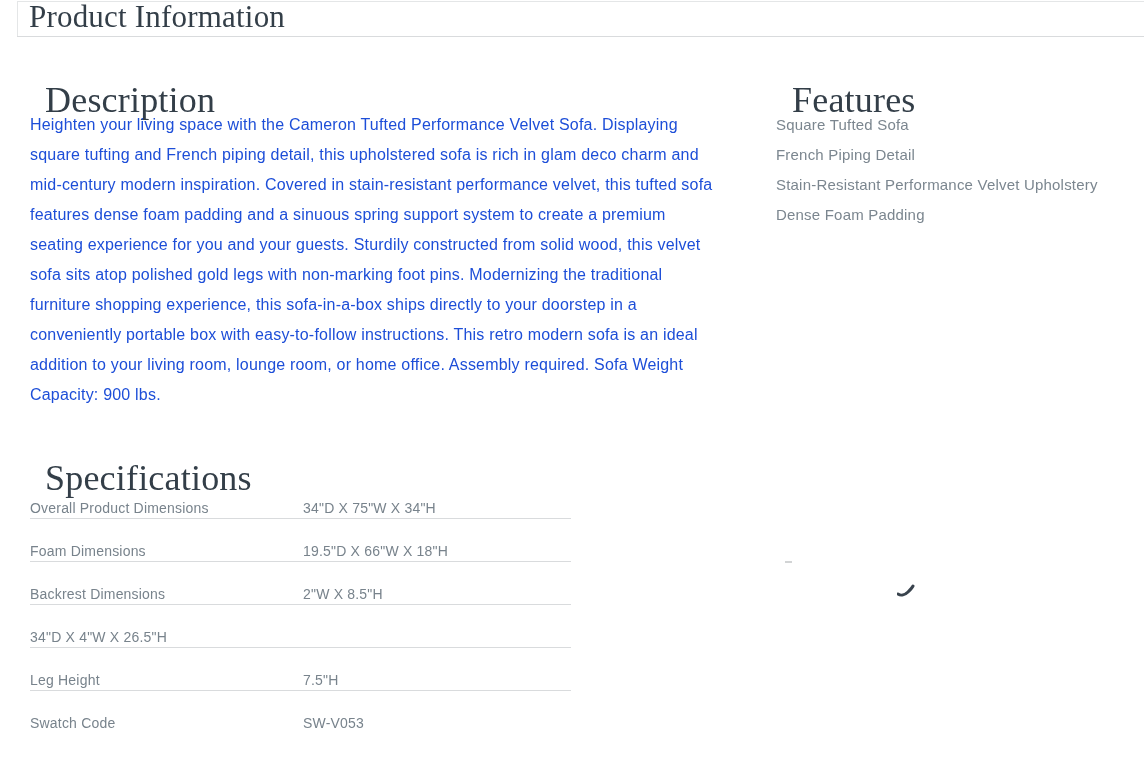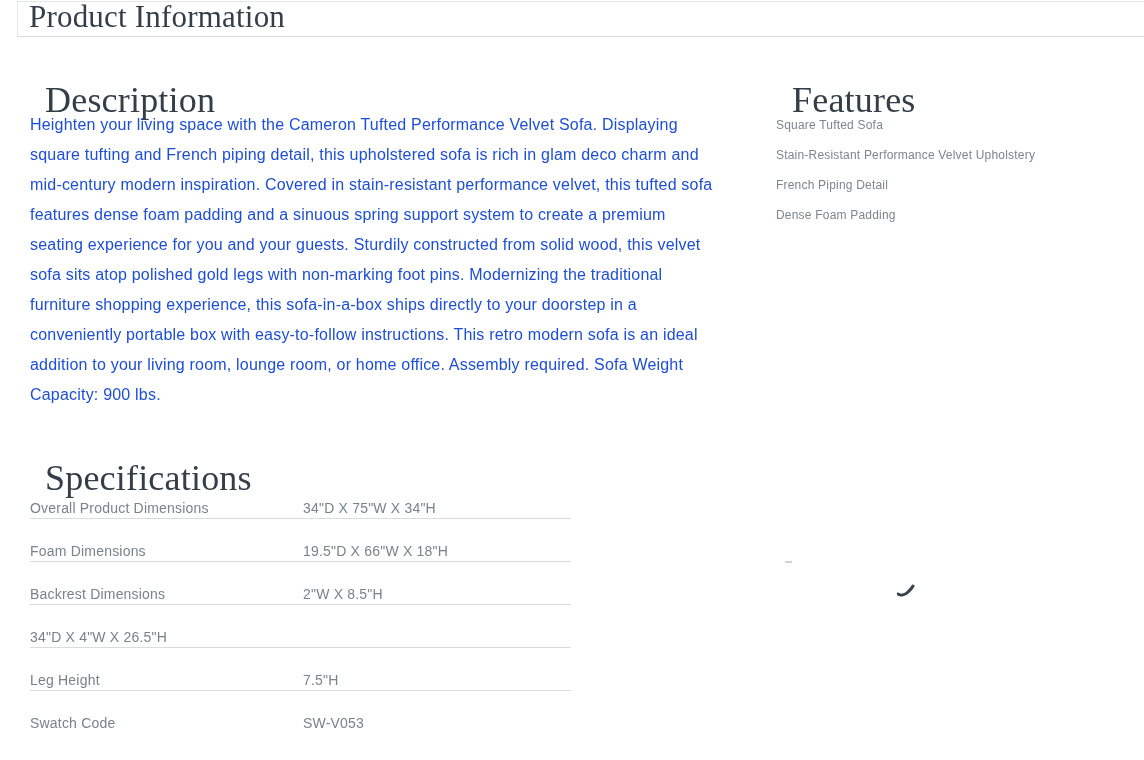--- a/index.html
+++ b/index.html
@@ -52,21 +52,21 @@
     position: absolute; left: 30px; top: 110px; width: 692px; margin: 0;
     font-size: 16px; line-height: 30px;
     letter-spacing: 0.2px;
     color: #1d4ed8;
   }
 
   
   .features-list {
     position: absolute; left: 776px; top: 110px; margin: 0; padding: 0;
     list-style: none;
-    font-size: 12px; line-height: 30px;
+    font-size: 15px; line-height: 30px;
     letter-spacing: 0.2px;
     color: #7b868f;
     white-space: nowrap;
   }
 
   
   .spec-table {
     position: absolute; left: 30px; top: 490px; width: 541px;
   }
   .spec-row {
@@ -100,22 +100,22 @@
   <div class="hdr-left-border"></div>
   <h1 class="page-title">Product Information</h1>
   <div class="hdr-bottom-border"></div>
 
   <h2 class="section-heading" id="description-heading">Description</h2>
   <p class="description-text">Heighten your living space with the Cameron Tufted Performance Velvet Sofa. Displaying square tufting and French piping detail, this upholstered sofa is rich in glam deco charm and mid-century modern inspiration. Covered in stain-resistant performance velvet, this tufted sofa features dense foam padding and a sinuous spring support system to create a premium seating experience for you and your guests. Sturdily constructed from solid wood, this velvet sofa sits atop polished gold legs with non-marking foot pins. Modernizing the traditional furniture shopping experience, this sofa-in-a-box ships directly to your doorstep in a conveniently portable box with easy-to-follow instructions. This retro modern sofa is an ideal addition to your living room, lounge room, or home office. Assembly required. Sofa Weight Capacity: 900 lbs.</p>
 
   <h2 class="section-heading" id="features-heading">Features</h2>
   <ul class="features-list">
     <li>Square Tufted Sofa</li>
+    <li>French Piping Detail</li>
     <li>Stain-Resistant Performance Velvet Upholstery</li>
-    <li>French Piping Detail</li>
     <li>Dense Foam Padding</li>
   </ul>
 
   <h2 class="section-heading" id="specifications-heading">Specifications</h2>
   <div class="spec-table">
     <div class="spec-row">
       <div class="spec-label">Overall Product Dimensions</div>
       <div class="spec-value">34"D X 75"W X 34"H</div>
     </div>
     <div class="spec-row">

